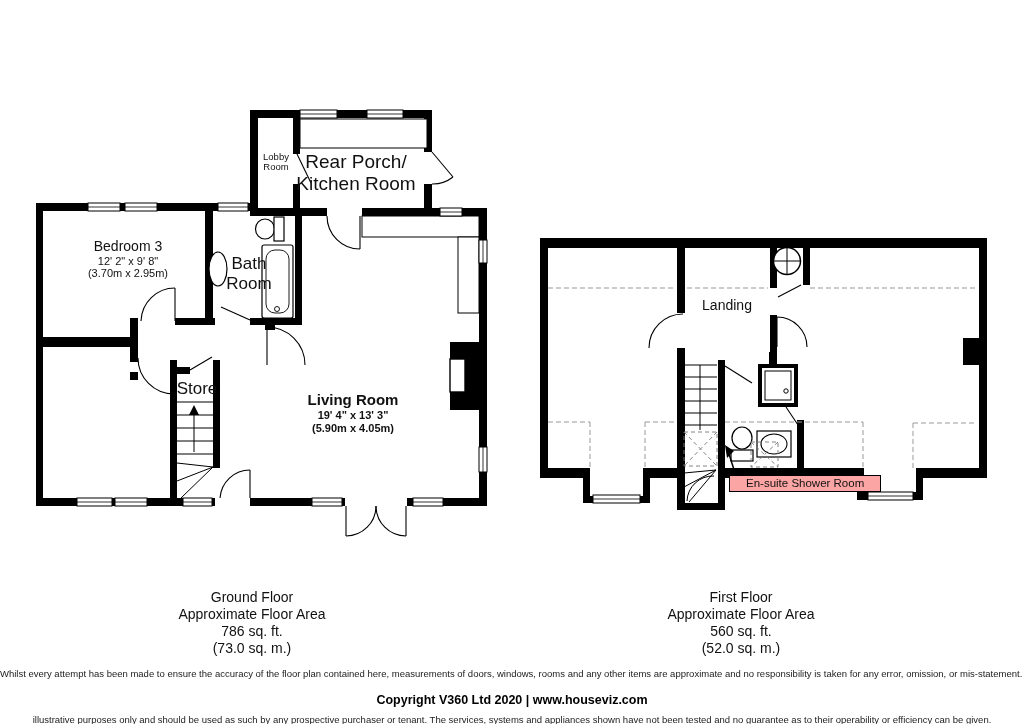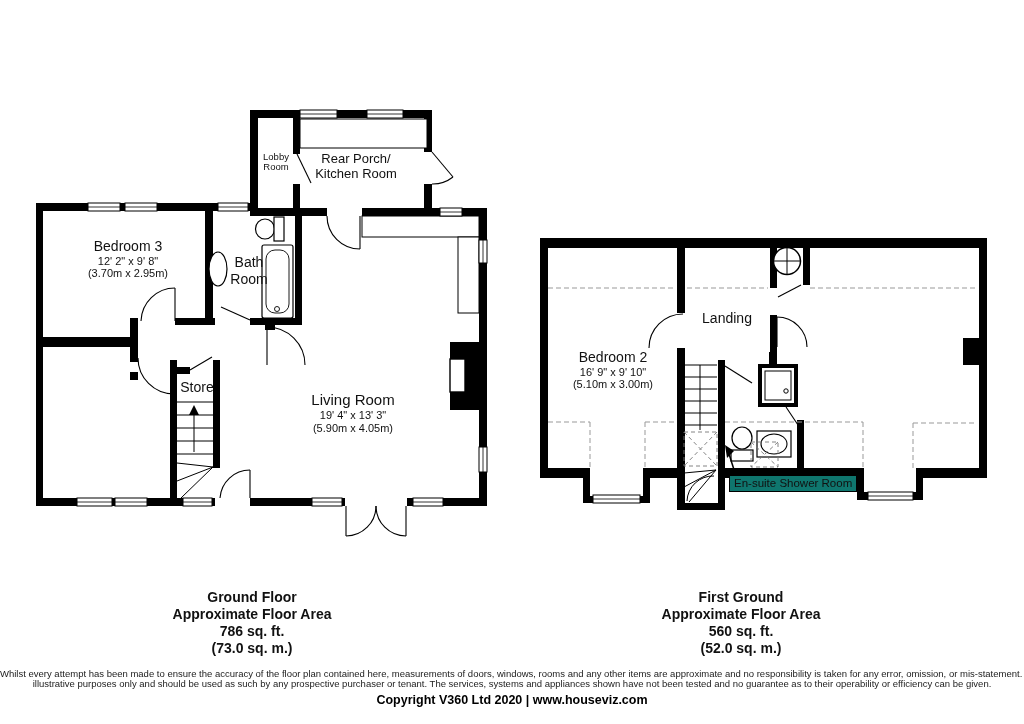--- a/index.html
+++ b/index.html
@@ -13,25 +13,25 @@
   .door{stroke:#000;stroke-width:1.1;fill:none;}
   .thin{stroke:#000;stroke-width:1;fill:none;}
   .fix{stroke:#000;stroke-width:1.2;fill:#fff;}
   .dash{stroke:#999;stroke-width:1;fill:none;stroke-dasharray:5,3;}
   .dashb{stroke:#777;stroke-width:0.9;fill:none;stroke-dasharray:4,3;}
   .lbl{position:absolute;transform:translateX(-50%);text-align:center;white-space:nowrap;line-height:1.18;}
   .room-name{font-size:14px;}
   .room-name-lg{font-size:15px;}
   .room-dims{font-size:11px;}
   .small-room{font-size:9.5px;line-height:1.1;}
-  .mid-room{font-size:14px;}
-  .porch-name{font-size:13px;}
+  .mid-room{font-size:17px;}
+  .porch-name{font-size:19px;}
   .ensuite-box{position:absolute;left:729px;top:475px;transform:none;border:1px solid #000;
-               background:#0f766e;font-size:11.5px;padding:0 4px;line-height:15px;white-space:nowrap;}
-  .summary{position:absolute;transform:translateX(-50%);text-align:center;font-weight:bold;
+               background:#fca5a5;font-size:11.5px;padding:0 16px;line-height:15px;white-space:nowrap;}
+  .summary{position:absolute;transform:translateX(-50%);text-align:center;font-weight:normal;
            font-size:14px;line-height:17px;white-space:nowrap;}
   .footer-line{position:absolute;left:0;width:1024px;text-align:center;font-size:9.5px;
                white-space:nowrap;color:#222;}
   .footer-copy{position:absolute;left:0;width:1024px;text-align:center;font-size:12.5px;
                font-weight:bold;color:#000;}
 </style>
 </head>
 <body>
 
 <div class="canvas">
@@ -316,50 +316,45 @@
     <div>Bath</div>
     <div>Room</div>
   </div>
 
 
   <div class="lbl mid-room" style="left:197px;top:379px;">
     <div>Store</div>
   </div>
 
 
-  <div class="lbl" style="left:353px;top:391px;">
+  <div class="lbl" style="left:353px;top:391px;font-weight:bold;">
     <div class="room-name-lg">Living Room</div>
     <div class="room-dims">19' 4" x 13' 3"</div>
     <div class="room-dims">(5.90m x 4.05m)</div>
   </div>
 
-  <div class="lbl" style="left:727px;top:297px;margin-top:13px;">
+  <div class="lbl" style="left:727px;top:297px;">
     <div class="room-name">Landing</div>
   </div>
 
-  <div class="lbl" style="left:613px;top:349px;">
-    <div class="room-name">Bedroom 2</div>
-    <div class="room-dims">16' 9" x 9' 10"</div>
-    <div class="room-dims">(5.10m x 3.00m)</div>
-  </div>
 
 
   <div class="ensuite-box">En-suite Shower Room</div>
 
   <div class="summary" style="left:252px;top:589px;">
     <div>Ground Floor</div>
     <div>Approximate Floor Area</div>
     <div>786 sq. ft.</div>
     <div>(73.0 sq. m.)</div>
   </div>
 
   <div class="summary" style="left:741px;top:589px;">
-    <div>First Ground</div>
+    <div>First Floor</div>
     <div>Approximate Floor Area</div>
     <div>560 sq. ft.</div>
     <div>(52.0 sq. m.)</div>
   </div>
 
   <div class="footer-line" style="top:668px;">Whilst every attempt has been made to ensure the accuracy of the floor plan contained here, measurements of doors, windows, rooms and any other items are approximate and no responsibility is taken for any error, omission, or mis-statement. This plan is for</div>
-  <div class="footer-line" style="top:678px;">illustrative purposes only and should be used as such by any prospective purchaser or tenant. The services, systems and appliances shown have not been tested and no guarantee as to their operability or efficiency can be given.</div>
+  <div class="footer-line" style="top:714px;">illustrative purposes only and should be used as such by any prospective purchaser or tenant. The services, systems and appliances shown have not been tested and no guarantee as to their operability or efficiency can be given.</div>
   <div class="footer-copy" style="top:693px;">Copyright V360 Ltd 2020 | www.houseviz.com</div>
 
 </div>
 
 </body></html>

